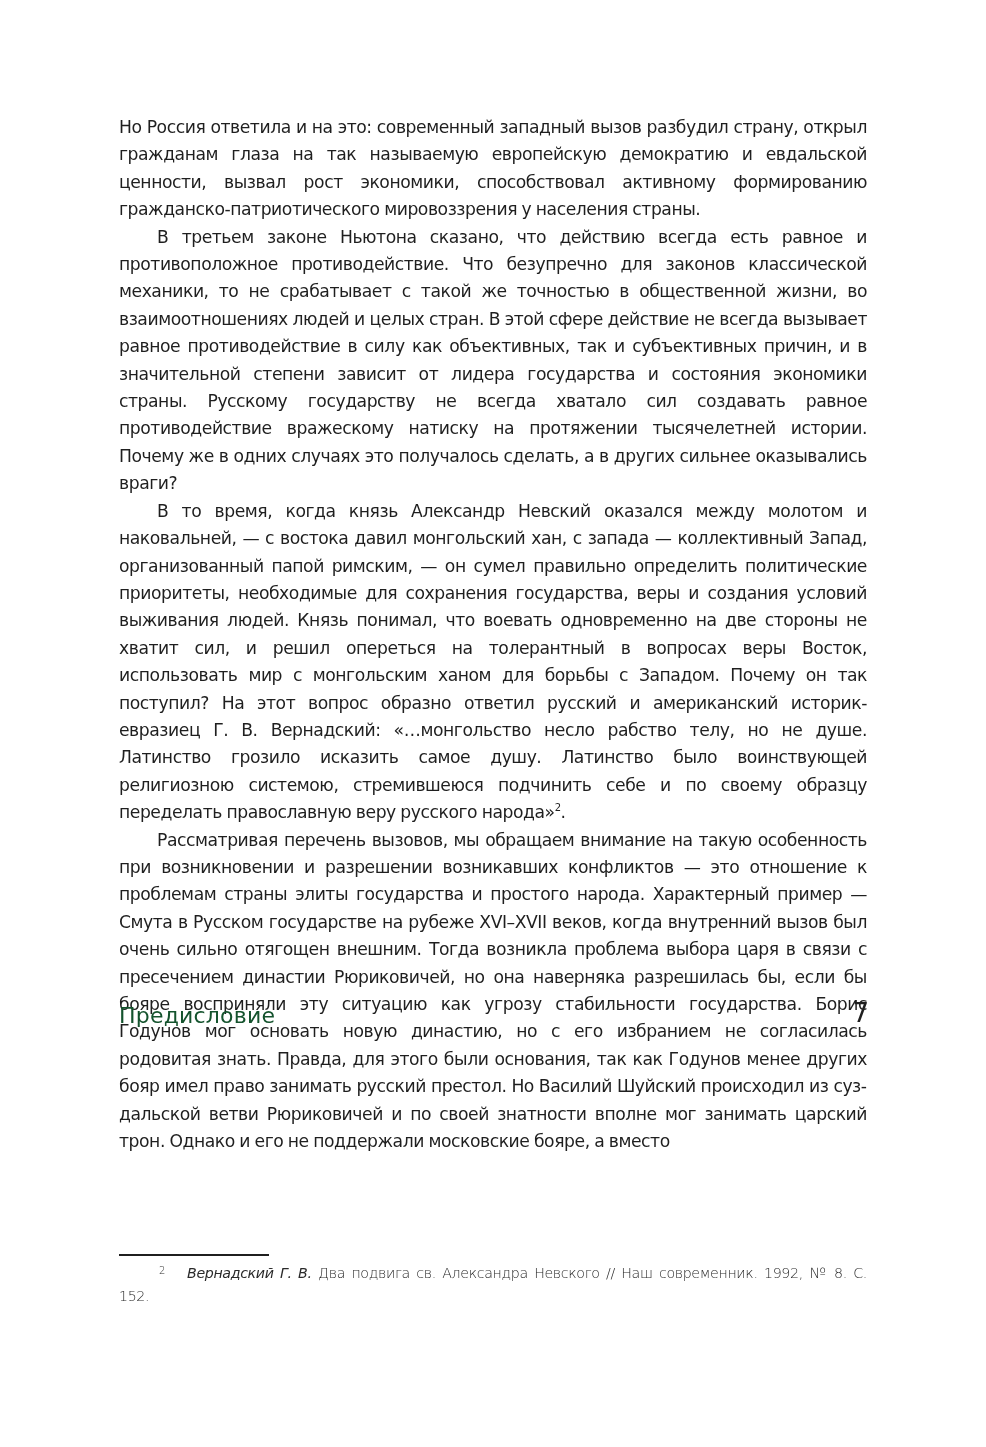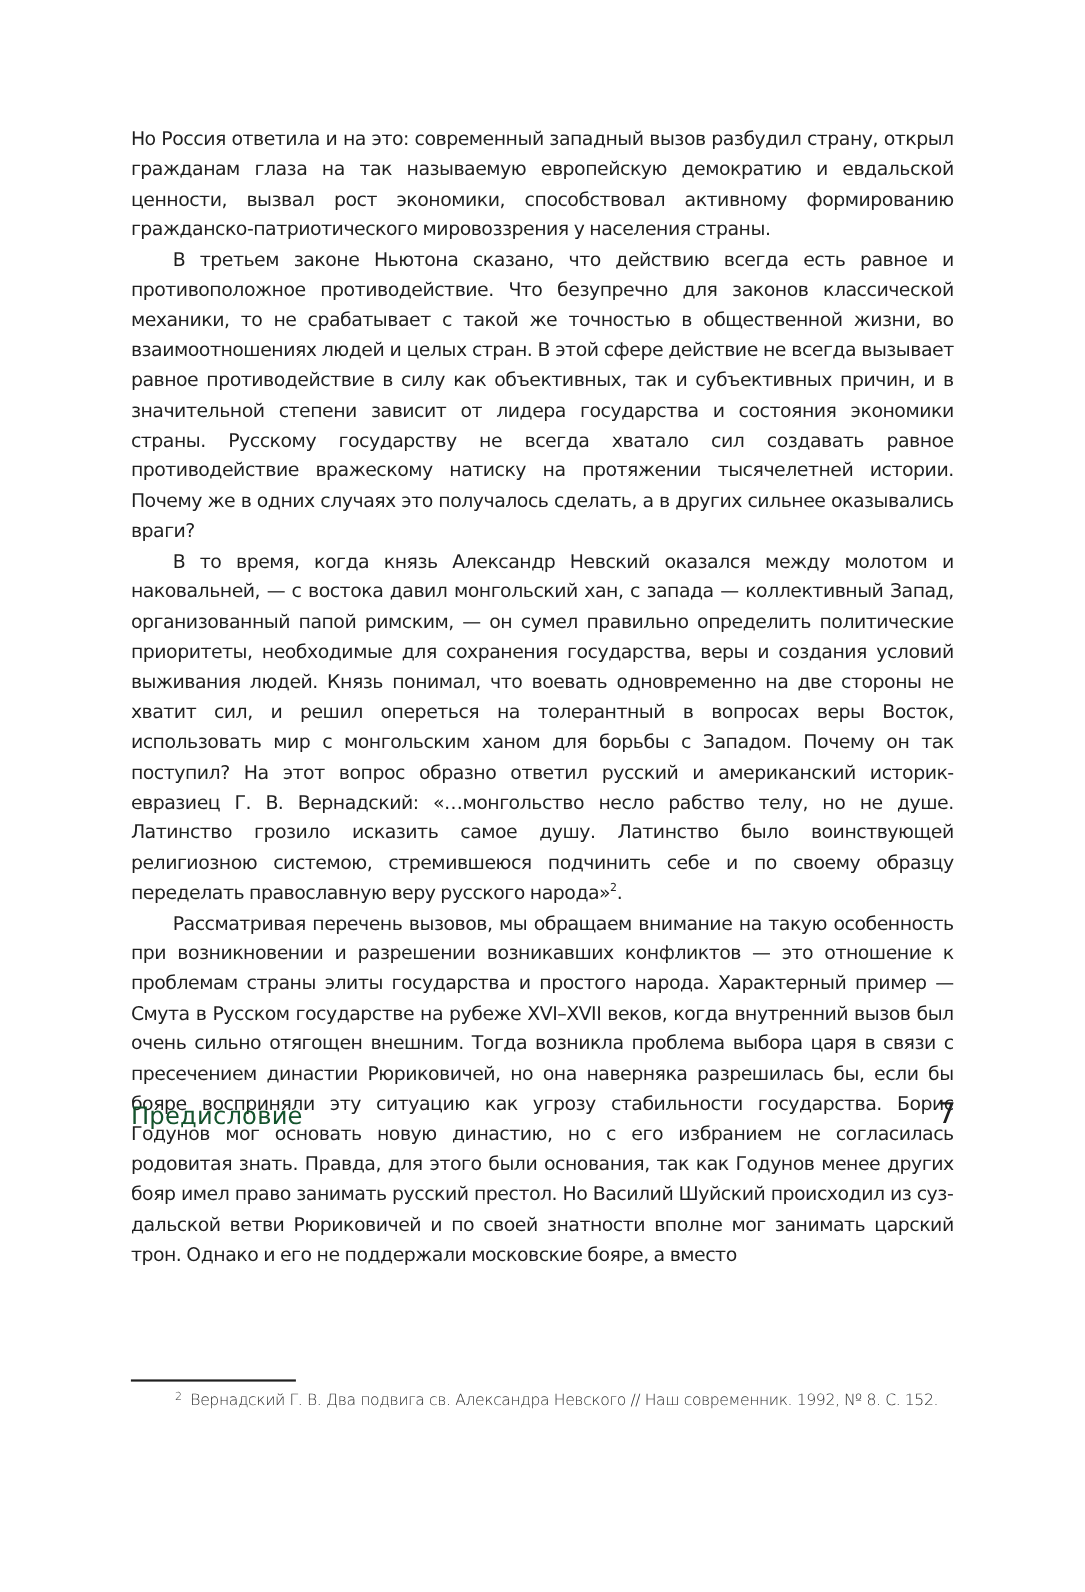--- a/index.html
+++ b/index.html
@@ -62,20 +62,22 @@
       font-weight: 300;
     }
     .footnote .fn-num {
       display: inline-block;
       margin-left: 40px;
       margin-right: 8px;
       font-size: 10px;
       vertical-align: 4px;
     }
     .footnote .fn-author {
+      font-style: italic;
+      margin-left: 14px;
     }
     .footer-section {
       position: absolute;
       left: 119px;
       top: 1003px;
       font-family: "DejaVu Sans", sans-serif;
       font-size: 22px;
       letter-spacing: 0.2px;
       color: #14532d;
     }

